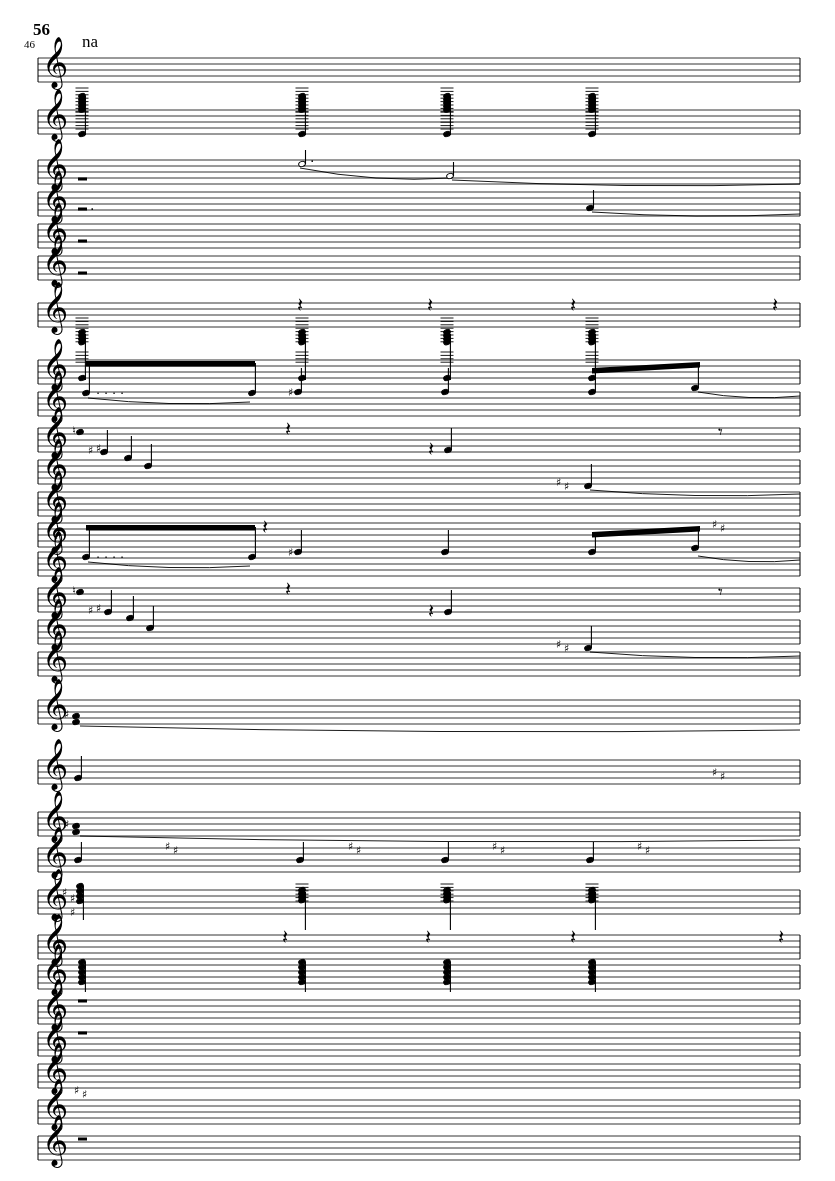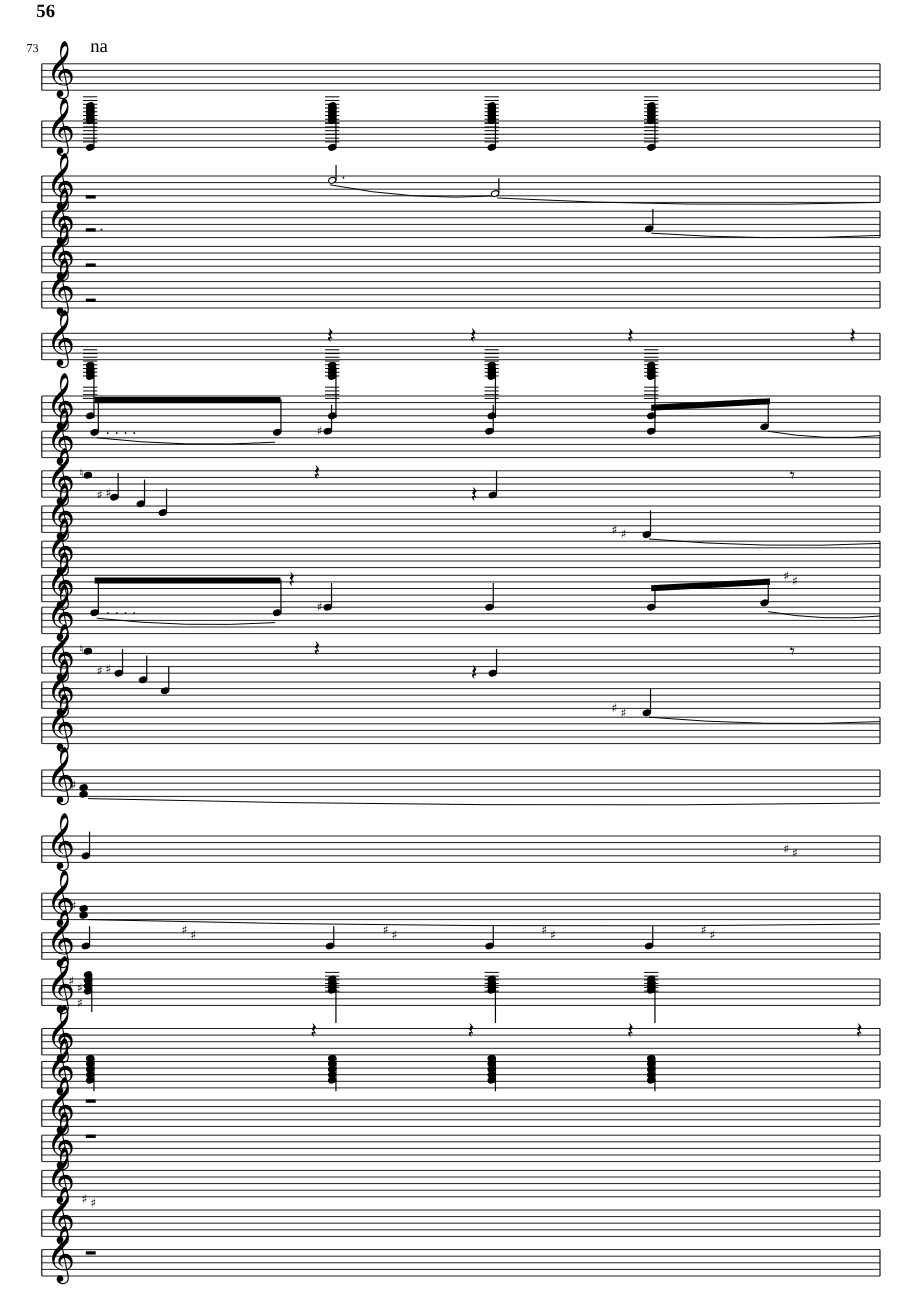--- a/index.html
+++ b/index.html
@@ -11,41 +11,41 @@
     overflow:hidden;
   }
   #sheet{
     position:absolute;left:0;top:0;width:835px;height:1181px;
   }
   .page-number{
     position:absolute;
     font-family:"Liberation Serif", serif;
     font-weight:bold;
     font-size:17px;
-    left:33px;top:0;
+    left:33px;top:20px;
   }
   .measure-number{
     position:absolute;
     font-family:"Liberation Serif", serif;
     font-size:11px;
     left:24px;top:38px;
   }
   .lyric{
     position:absolute;
     font-family:"Liberation Serif", serif;
     font-size:17px;
     left:82px;top:32px;text-align:right;
   }
   svg{display:block;}
 </style>
 </head>
 <body>
 
 <div class="page-number">56</div>
-<div class="measure-number">73</div>
+<div class="measure-number">46</div>
 <div class="lyric">na</div>
 
 <svg id="sheet" width="835" height="1181" viewBox="0 0 835 1181" xmlns="http://www.w3.org/2000/svg">
   <g id="render-root" fill="#000" stroke="#000">
       <line x1="38" y1="58" x2="800" y2="58" stroke-width="0.8" stroke-linecap="butt"></line>
       <line x1="38" y1="64" x2="800" y2="64" stroke-width="0.8" stroke-linecap="butt"></line>
       <line x1="38" y1="70" x2="800" y2="70" stroke-width="0.8" stroke-linecap="butt"></line>
       <line x1="38" y1="76" x2="800" y2="76" stroke-width="0.8" stroke-linecap="butt"></line>
       <line x1="38" y1="82" x2="800" y2="82" stroke-width="0.8" stroke-linecap="butt"></line>
       <line x1="38" y1="58" x2="38" y2="82" stroke-width="1" stroke-linecap="butt"></line>

